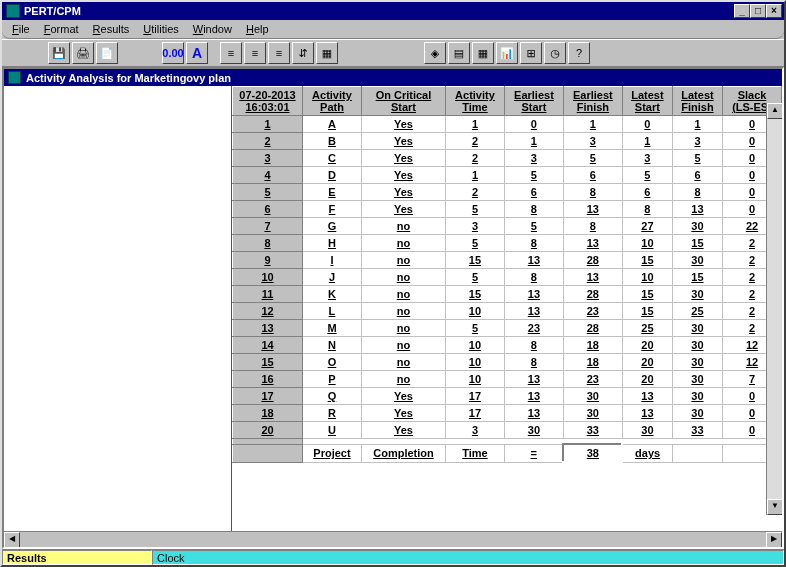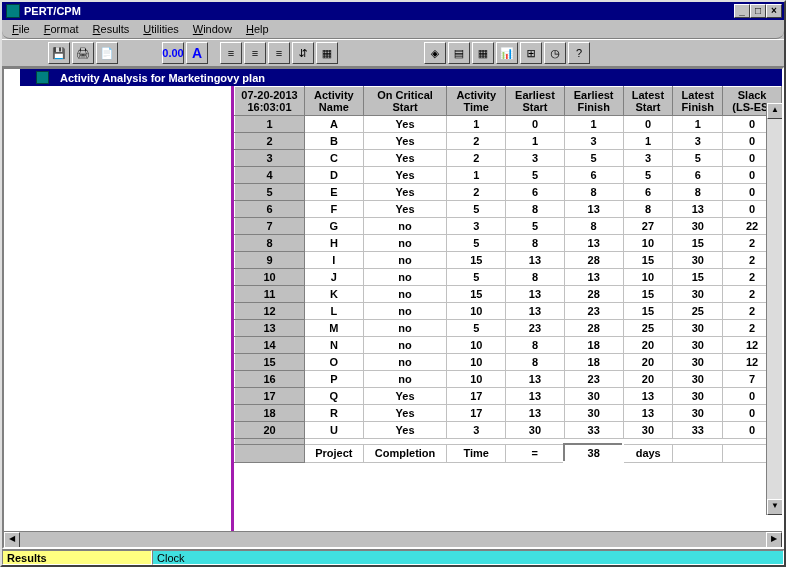--- a/index.html
+++ b/index.html
@@ -75,36 +75,36 @@
     position:relative;
     overflow:hidden;
   }
   .childwin {
     position:absolute; left:0; top:0; right:0; bottom:0;
     display:flex; flex-direction:column;
   }
   .child-title {
     background:#000080; color:#fff;
     height:17px; display:flex; align-items:center;
-    padding-left:16px; font-weight:bold;
-    gap:11px;
-    margin-left:16px;
+    padding-left:4px; font-weight:bold;
+    gap:5px;
   }
   .child-body {
     flex:1;
     background:#fff;
     display:flex;
     overflow:hidden;
     position:relative;
   }
   .leftpad { width: 227px; background:#fff; border-right:0;}
   .tablewrap {
     flex:1;
     overflow:auto;
-    border-left:3px solid #a21caf;
+    border-left:1px solid #a21caf;
+    text-decoration:underline;
   }
   table.grid {
     border-collapse: collapse;
     font-size:11px;
     width:100%;
   }
   table.grid th, table.grid td {
     border:1px solid #c0c0c0;
     padding:2px 4px;
     text-align:center;
@@ -221,21 +221,21 @@
         <span class="childicon"></span>
         <span>Activity Analysis for Marketingovy plan</span>
       </div>
       <div class="child-body">
         <div class="leftpad"></div>
         <div class="tablewrap">
           <table class="grid">
             <thead>
               <tr>
                 <th><span>07-20-2013</span><br><span>16:03:01</span></th>
-                <th><span>Activity</span><br><span>Name</span></th>
+                <th><span>Activity</span><br><span>Path</span></th>
                 <th><span>On Critical</span><br><span>Start</span></th>
                 <th><span>Activity</span><br><span>Time</span></th>
                 <th><span>Earliest</span><br><span>Start</span></th>
                 <th><span>Earliest</span><br><span>Finish</span></th>
                 <th><span>Latest</span><br><span>Start</span></th>
                 <th><span>Latest</span><br><span>Finish</span></th>
                 <th><span>Slack</span><br><span>(LS-ES)</span></th>
               </tr>
             </thead>
             <tbody id="tbody">

